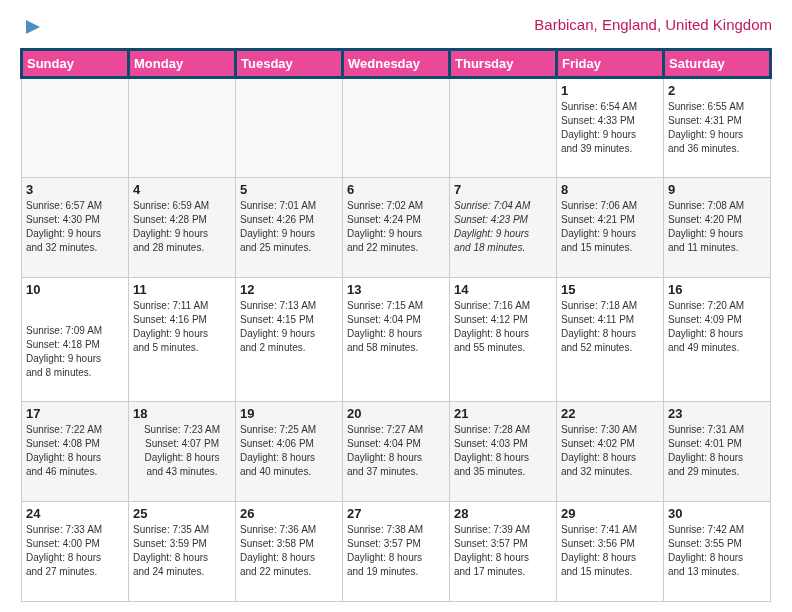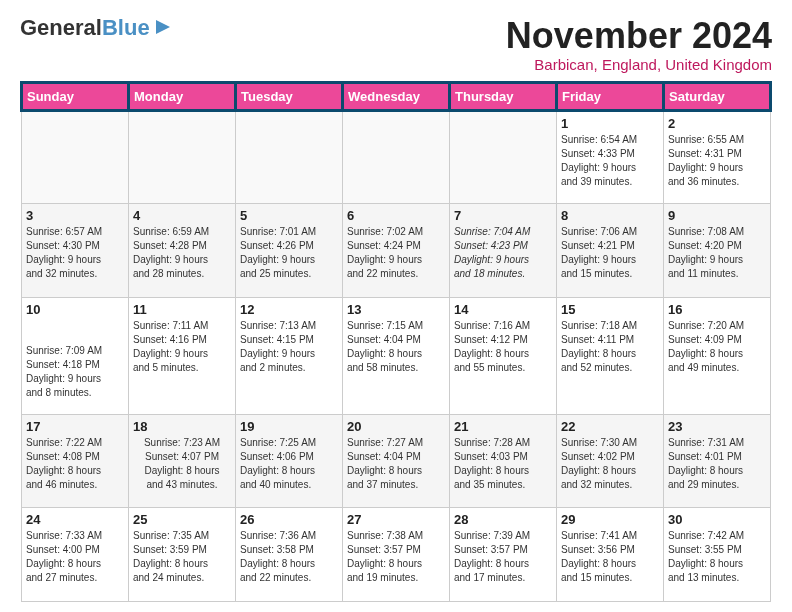--- a/index.html
+++ b/index.html
@@ -85,32 +85,28 @@
       line-height: 1.4;
     }
   </style>
 </head>
 <body>
 
 <div class="page">
   <div class="header">
     <div class="logo">
       <div style="display:flex;align-items:center;">
-        <div style="font-size:22px;font-weight:bold;color:#333;line-height:1.1;">
-          <span style="color:#333;">General</span><span style="color:#4a90c4;">Blue</span>
-        </div>
         <div style="margin-left:4px;margin-top:2px;">
           <svg width="18" height="18" viewBox="0 0 18 18">
               <polygon points="2,2 16,9 2,16" fill="#4a90c4"></polygon>
             </svg>
         </div>
       </div>
     </div>
     <div class="title-block">
-      <div class="month-title">November 2024</div>
       <div class="location">Barbican, England, United Kingdom</div>
     </div>
   </div>
 
   <table class="calendar">
     <thead>
       <tr>
         <th>Sunday</th>
         <th>Monday</th>
         <th>Tuesday</th>

